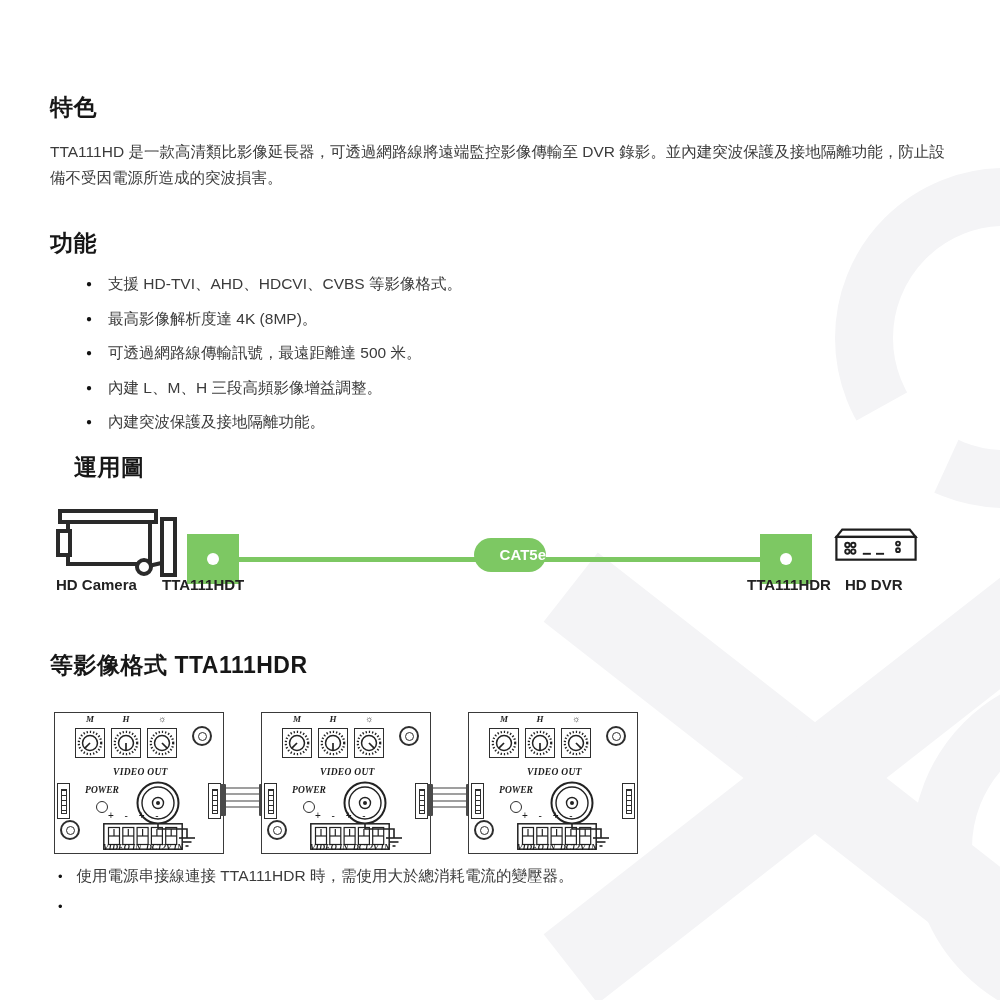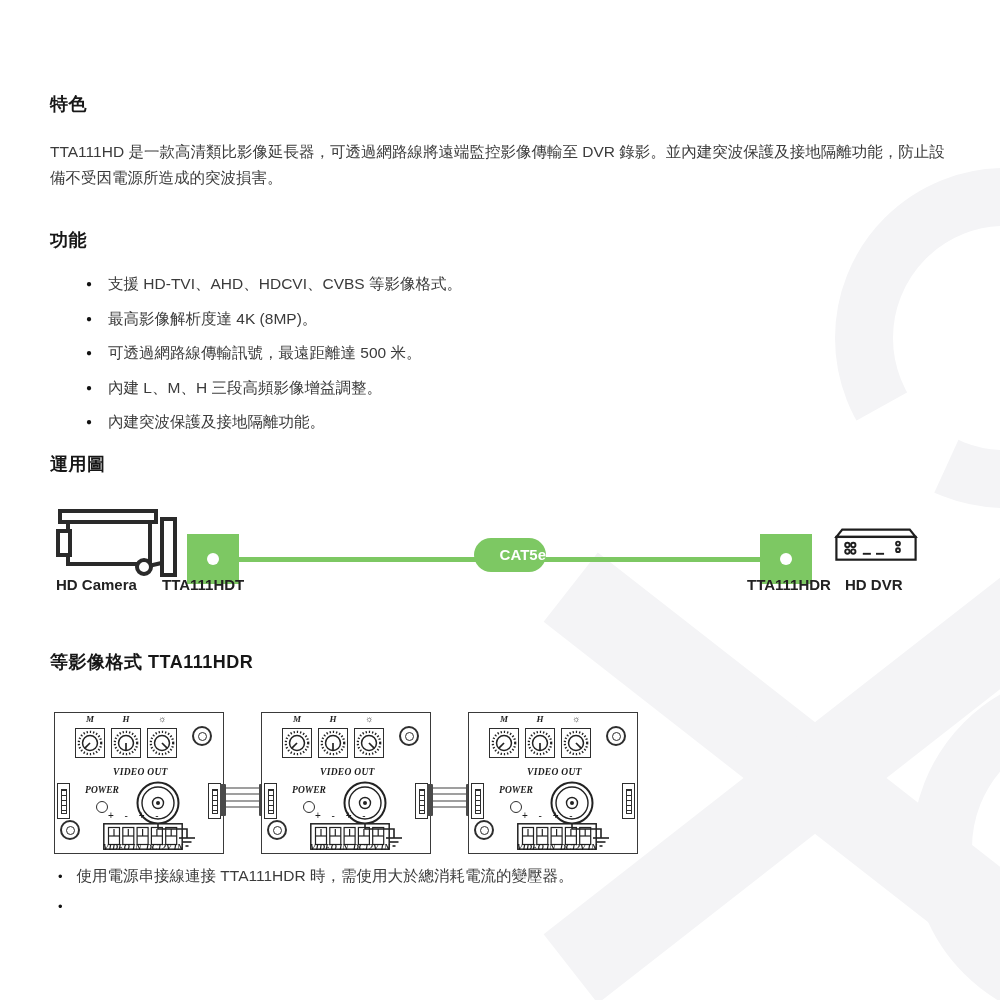--- a/index.html
+++ b/index.html
@@ -3,21 +3,21 @@
 <meta charset="utf-8">
 <style>
   html,body{margin:0;padding:0;background:#fff;}
   .page{position:relative;width:1000px;height:1000px;background:#fff;overflow:hidden;
         font-family:"Liberation Sans",sans-serif;color:#3a3a3a;}
   .layer{position:absolute;inset:0;}
   .wm{z-index:0;}
   .content{z-index:1;}
 
   
-  .h1{position:absolute;left:50px;font-size:18px;font-weight:700;color:#171717;letter-spacing:.5px;}
+  .h1{position:absolute;left:50px;font-size:23px;font-weight:700;color:#171717;letter-spacing:.5px;}
   .para{position:absolute;left:50px;top:139px;width:908px;font-size:15.5px;line-height:26px;color:#3b3b3b;}
   .feat-list{position:absolute;left:86px;top:274px;margin:0;padding:0;list-style:none;}
   .feat-list li{display:flex;align-items:baseline;margin-bottom:13.5px;font-size:15.5px;color:#3b3b3b;}
   .feat-list .dot{font-size:10px;color:#111;margin-right:16px;transform:translateY(-2px);}
   .note-list{position:absolute;left:58px;top:866px;margin:0;padding:0;list-style:none;}
   .note-list li{display:flex;align-items:baseline;margin-bottom:12px;font-size:15.5px;color:#3b3b3b;}
   .note-list .dot{font-size:13px;color:#111;margin-right:14px;}
 
   
   .diagram{position:absolute;left:0;top:505px;width:1000px;height:100px;}
@@ -100,21 +100,21 @@
       <li>
           <span class="dot">●</span>
           <span>內建 L、M、H 三段高頻影像增益調整。</span>
         </li>
       <li>
           <span class="dot">●</span>
           <span>內建突波保護及接地隔離功能。</span>
         </li>
     </ul>
 
-    <div class="h1" style="top:452px;">運用圖</div>
+    <div class="h1" style="top:452px;margin-left:24px;">運用圖</div>
 
     <div class="diagram">
       <svg class="cam" width="128" height="72" viewBox="0 0 128 72">
         <g fill="#fff" stroke="#2a2a2a" stroke-width="4">
           <rect x="4" y="4" width="96" height="11"></rect>
           <rect x="12" y="15" width="82" height="42"></rect>
           <rect x="2" y="24" width="12" height="24"></rect>
           <line x1="88" y1="60" x2="110" y2="55"></line>
           <circle cx="88" cy="60" r="7"></circle>
           <rect x="106" y="12" width="13" height="56"></rect>

